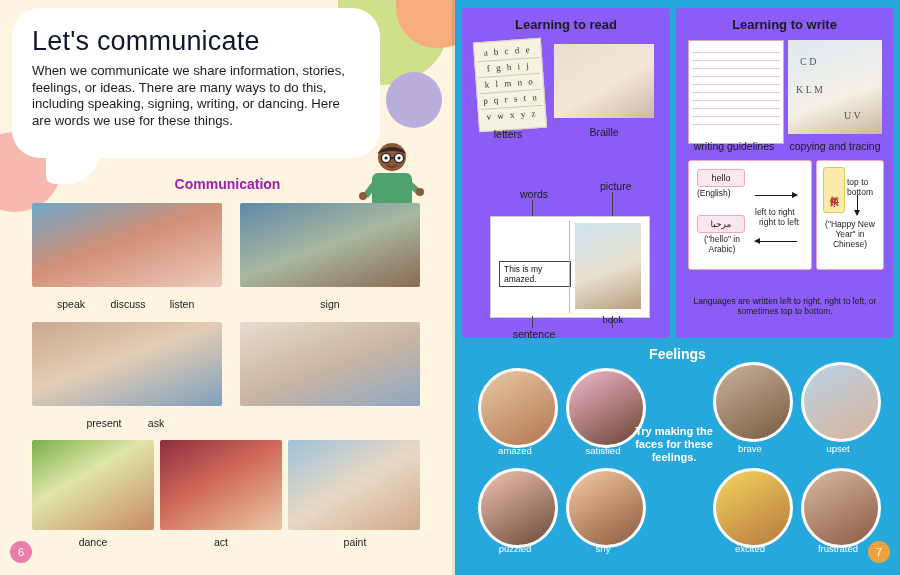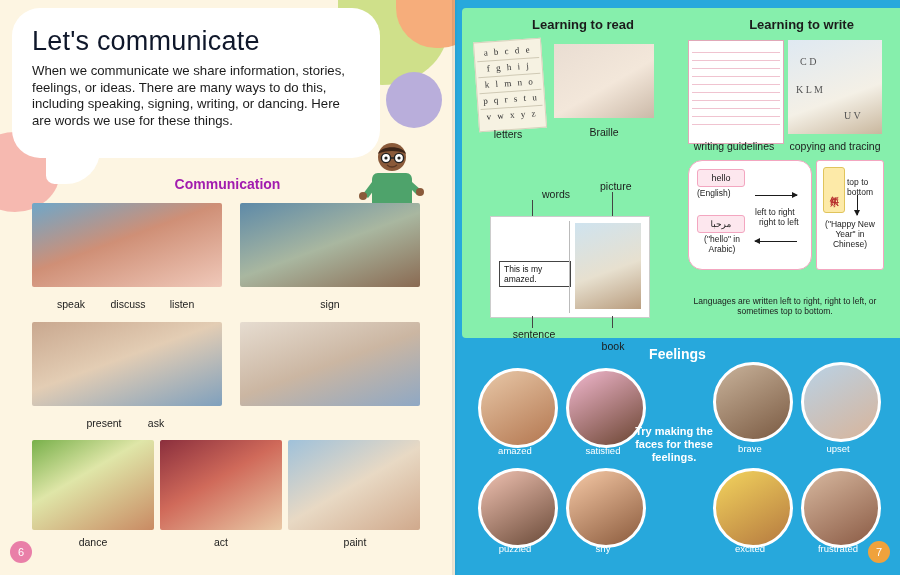--- a/index.html
+++ b/index.html
@@ -82,21 +82,21 @@
   }
   .pagenum-left{left:10px;top:541px;background:#e97fa8;}
   .pagenum-right{left:868px;top:541px;background:#f0a23c;}
 
   
   .page-right{
     position:absolute;left:455px;top:0;width:445px;height:575px;
     background:#27a8dc;
   }
   .panel{
-    position:absolute;background:#86efac;border-radius:4px;padding-left:17px;
+    position:absolute;background:#8b5cf6;border-radius:4px;
   }
   .panel-read{left:7px;top:8px;width:208px;height:330px;}
   .panel-write{left:221px;top:8px;width:217px;height:330px;}
 
   .panel-h{
     text-align:center;font-size:13px;font-weight:700;color:#1b1b1b;
     padding-top:9px;
   }
 
   .letters-card{
@@ -253,35 +253,35 @@
         <div class="letters-row">f g h i j</div>
         <div class="letters-row">k l m n o</div>
         <div class="letters-row">p q r s t u</div>
         <div class="letters-row" style="border-bottom:none;">v w x y z</div>
       </div>
       <div class="cap" style="left:14px;top:120px;width:64px;">letters</div>
 
       <div class="braille" style="left:92px;top:36px;width:100px;height:74px;"></div>
       <div class="cap" style="left:92px;top:118px;width:100px;">Braille</div>
 
-      <div class="cap" style="left:58px;top:180px;width:50px;text-align:right;">words</div>
+      <div class="cap" style="left:58px;top:180px;width:50px;text-align:left;">words</div>
       <div class="cap" style="left:138px;top:172px;width:54px;text-align:left;">picture</div>
       <div class="leader" style="left:70px;top:192px;width:1px;height:18px;"></div>
       <div class="leader" style="left:150px;top:184px;width:1px;height:26px;"></div>
 
       <div class="book-pic" style="left:28px;top:208px;width:158px;height:100px;">
         <div class="book-inner" style="left:84px;top:6px;width:66px;height:86px;position:absolute;"></div>
         <div class="label-box" style="left:8px;top:44px;width:62px;">This is my amazed.</div>
         <div style="position:absolute;left:78px;top:4px;width:1px;height:92px;background:#bbb;"></div>
       </div>
 
       <div class="leader" style="left:70px;top:308px;width:1px;height:12px;"></div>
       <div class="leader" style="left:150px;top:308px;width:1px;height:12px;"></div>
       <div class="cap" style="left:44px;top:320px;width:56px;">sentence</div>
-      <div class="cap" style="left:126px;top:332px;width:50px;">book</div>
+      <div class="cap" style="left:126px;top:306px;width:50px;font-family:Liberation Serif, serif;">book</div>
     </div>
 
     <div class="panel panel-write">
       <div class="panel-h">Learning to write</div>
 
       <div class="ruled" style="left:12px;top:32px;width:88px;height:94px;padding:4px 3px;">
         <div class="rl"></div>
         <div class="rl"></div>
         <div class="rl"></div>
         <div class="rl"></div>
@@ -294,21 +294,21 @@
       </div>
       <div class="cap" style="left:2px;top:132px;width:112px;">writing guidelines</div>
 
       <div class="tracing" style="left:112px;top:32px;width:94px;height:94px;">
         <div class="trace-letters" style="left:12px;top:16px;">C  D</div>
         <div class="trace-letters" style="left:8px;top:44px;">K  L  M</div>
         <div class="trace-letters" style="left:56px;top:70px;">U  V</div>
       </div>
       <div class="cap" style="left:104px;top:132px;width:110px;">copying and tracing</div>
 
-      <div class="lang-box" style="left:12px;top:152px;width:122px;height:108px;border-radius:14px;">
+      <div class="lang-box" style="left:12px;top:152px;width:122px;height:108px;">
         <div class="lang-chip" style="left:8px;top:8px;width:46px;height:16px;">hello</div>
         <div class="tiny" style="position:absolute;left:8px;top:27px;width:50px;text-align:left;">(English)</div>
         <div class="tiny" style="position:absolute;left:66px;top:8px;width:48px;margin-top:38px;">left to right</div>
         <div class="arrow-lr" style="left:66px;top:34px;width:42px;"></div>
 
         <div class="lang-chip" style="left:8px;top:54px;width:46px;height:16px;">مرحبا</div>
         <div class="tiny" style="position:absolute;left:2px;top:73px;width:62px;text-align:center;">("hello" in Arabic)</div>
         <div class="tiny" style="position:absolute;left:70px;top:56px;width:46px;">right to left</div>
         <div class="arrow-rl" style="left:66px;top:80px;width:42px;"></div>
       </div>

